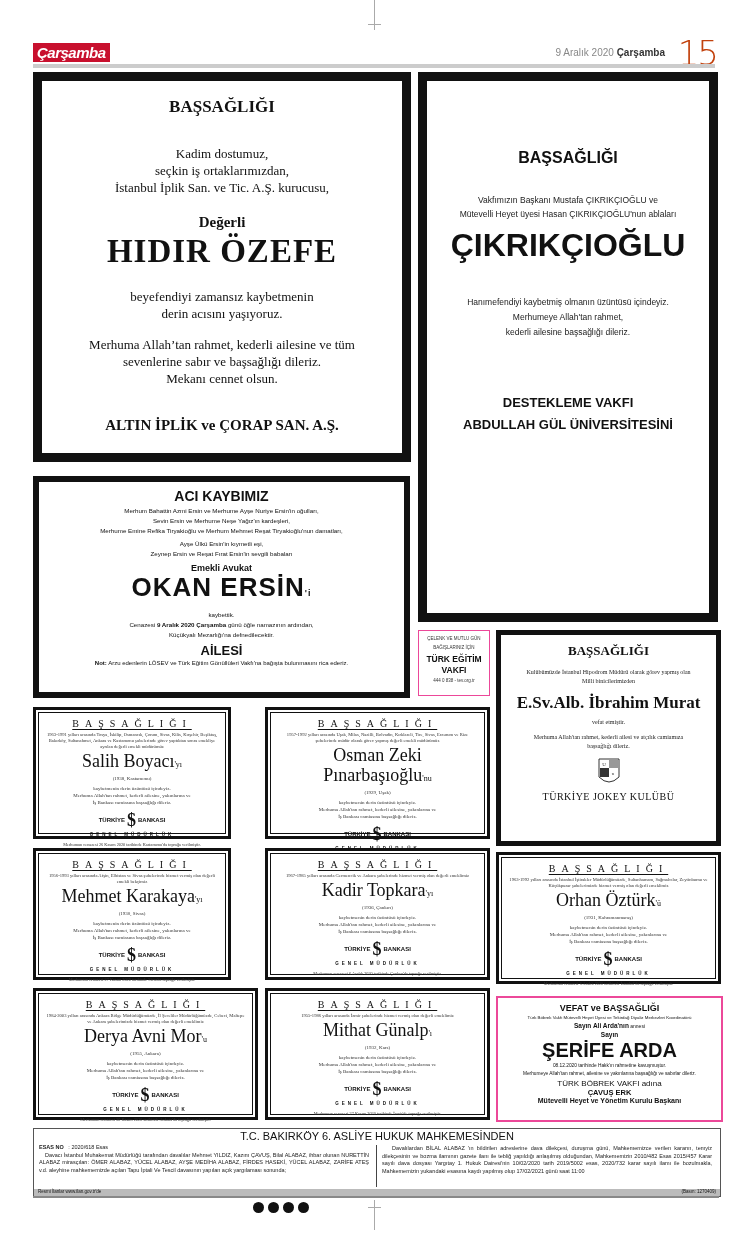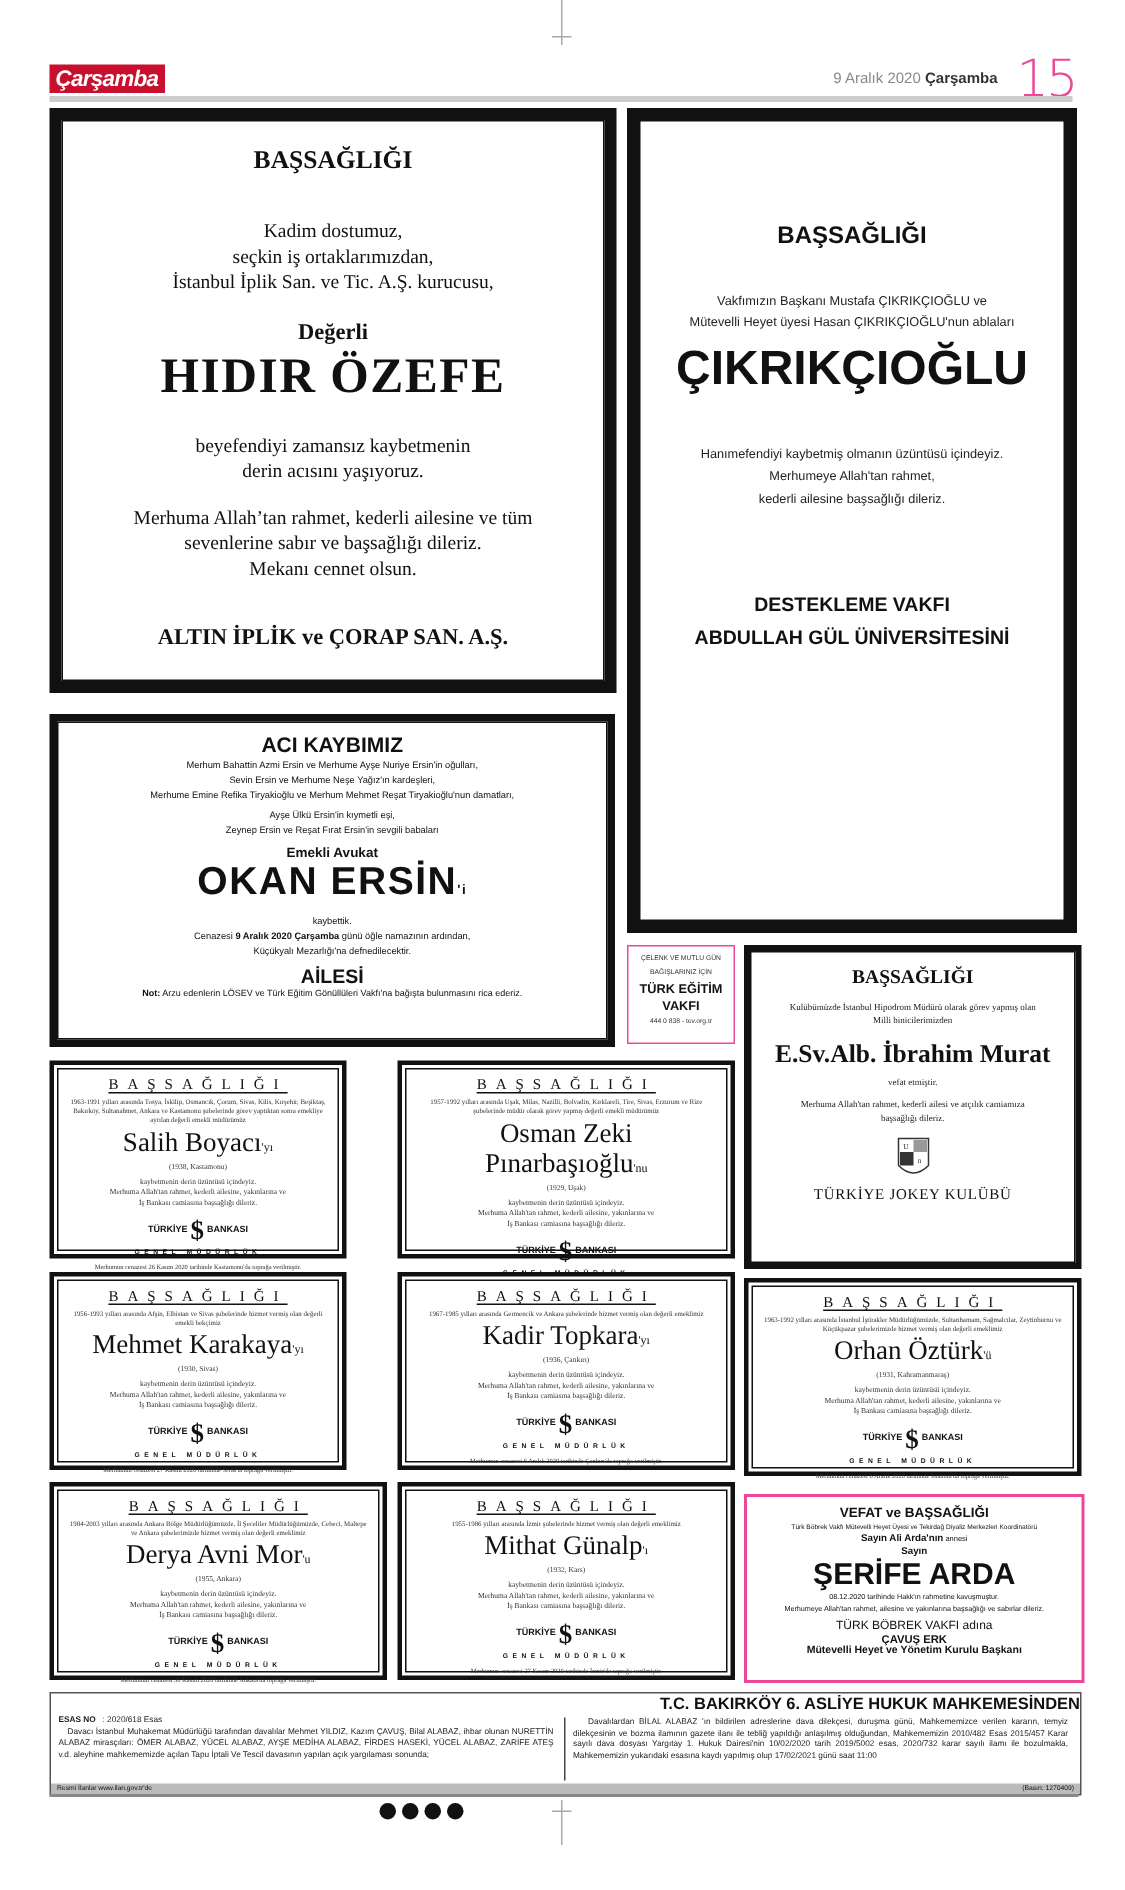--- a/index.html
+++ b/index.html
@@ -7,21 +7,21 @@
   .serif{font-family:"Liberation Serif","DejaVu Serif",serif;}
   .sans{font-family:"Liberation Sans",sans-serif;}
   .center{text-align:center;}
   
   .reg-v{position:absolute;width:1px;background:#aaa;}
   .reg-h{position:absolute;height:1px;background:#aaa;}
   
   .logo{position:absolute;left:33px;top:43px;background:#c8102e;color:#fff;font-weight:bold;font-size:15px;padding:1px 4px;font-family:"Liberation Sans",sans-serif;letter-spacing:-0.5px;font-style:italic;}
   .hdr-date{position:absolute;right:85px;top:47px;font-size:10px;color:#888;}
   .hdr-date b{color:#333;}
-  .hdr-page{position:absolute;right:33px;top:33px;font-size:34px;font-weight:100;color:#ec4899;font-family:"DejaVu Sans",sans-serif;letter-spacing:-2px;}
+  .hdr-page{position:absolute;right:33px;top:33px;font-size:34px;font-weight:100;color:#c2410c;font-family:"DejaVu Sans",sans-serif;letter-spacing:-2px;}
   .hdr-rule{position:absolute;left:33px;top:64px;width:682px;height:4px;background:#ccc;}
   
   .thickbox{position:absolute;background:#111;}
   .thickbox .inner{position:absolute;background:#fff;border:1px solid #111;}
   .thinbox{position:absolute;border:8px solid #ec4899;background:#fff;}
   .small-ad{position:absolute;border:3px solid #111;background:#fff;padding:2px;box-sizing:border-box;}
   .small-ad .inner{border:1px solid #111;height:100%;box-sizing:border-box;padding:3px 6px;text-align:center;font-family:"Liberation Serif",serif;}
   .sa-title{font-size:10px;letter-spacing:6px;text-decoration:underline;text-underline-offset:2px;margin-top:2px;}
   .sa-bio{font-size:4.6px;line-height:6px;color:#333;margin-top:3px;}
   .sa-name{font-size:18px;line-height:20px;margin-top:1px;}
@@ -301,21 +301,21 @@
   <div style="font-size:6.5px;font-weight:bold;margin-top:2px;">Sayın</div>
   <div style="font-weight:bold;font-size:20px;line-height:22px;margin-top:1px;">ŞERİFE ARDA</div>
   <div style="font-size:4.8px;margin-top:2px;">08.12.2020 tarihinde Hakk'ın rahmetine kavuşmuştur.</div>
   <div style="font-size:4.8px;margin-top:3px;">Merhumeye Allah'tan rahmet, ailesine ve yakınlarına başsağlığı ve sabırlar dileriz.</div>
   <div style="font-size:8px;font-weight:normal;margin-top:3px;">TÜRK BÖBREK VAKFI adına</div>
   <div style="font-size:7.5px;font-weight:bold;">ÇAVUŞ ERK</div>
   <div style="font-size:7px;font-weight:bold;">Mütevelli Heyet ve Yönetim Kurulu Başkanı</div>
 </div>
 
 <div style="position:absolute;left:33px;top:1128px;width:686px;height:67px;border:1px solid #555;background:#fff;">
-  <div style="position:absolute;left:0;right:0;top:1px;text-align:right;font-weight:bold;font-size:11px;">T.C. BAKIRKÖY 6. ASLİYE HUKUK MAHKEMESİNDEN</div>
+  <div style="position:absolute;left:0;right:0;top:1px;text-align:center;font-weight:normal;font-size:11px;">T.C. BAKIRKÖY 6. ASLİYE HUKUK MAHKEMESİNDEN</div>
   <div style="position:absolute;left:5px;top:15px;width:330px;font-size:5.5px;line-height:7.5px;color:#222;text-align:justify;">
     <div><b>ESAS NO</b>&nbsp;&nbsp;&nbsp;<span>: 2020/618 Esas</span></div>
     <div style="text-indent:6px;">Davacı İstanbul Muhakemat Müdürlüğü tarafından davalılar Mehmet YILDIZ, Kazım ÇAVUŞ, Bilal ALABAZ, ihbar olunan NURETTİN ALABAZ mirasçıları: ÖMER ALABAZ, YÜCEL ALABAZ, AYŞE MEDİHA ALABAZ, FİRDES HASEKİ, YÜCEL ALABAZ, ZARİFE ATEŞ v.d. aleyhine mahkememizde açılan Tapu İptali Ve Tescil davasının yapılan açık yargılaması sonunda;</div>
   </div>
   <div style="position:absolute;left:342px;top:16px;width:1px;height:42px;background:#444;"></div>
   <div style="position:absolute;left:348px;top:16px;width:330px;font-size:5.5px;line-height:7.5px;color:#222;text-align:justify;text-indent:10px;">Davalılardan BİLAL ALABAZ 'ın bildirilen adreslerine dava dilekçesi, duruşma günü, Mahkememizce verilen kararın, temyiz dilekçesinin ve bozma ilamının gazete ilanı ile tebliğ yapıldığı anlaşılmış olduğundan, Mahkememizin 2010/482 Esas 2015/457 Karar sayılı dava dosyası Yargıtay 1. Hukuk Dairesi'nin 10/02/2020 tarih 2019/5002 esas, 2020/732 karar sayılı ilamı ile bozulmakla, Mahkememizin yukarıdaki esasına kaydı yapılmış olup 17/02/2021 günü saat 11:00</div>
   <div style="position:absolute;left:0;right:0;bottom:0;height:7px;background:#bbb;">
     <span style="position:absolute;left:4px;top:0;font-size:4.5px;">Resmi İlanlar www.ilan.gov.tr'de</span>
     <span style="position:absolute;right:4px;top:0;font-size:4.5px;">(Basın: 1270409)</span>
   </div>

